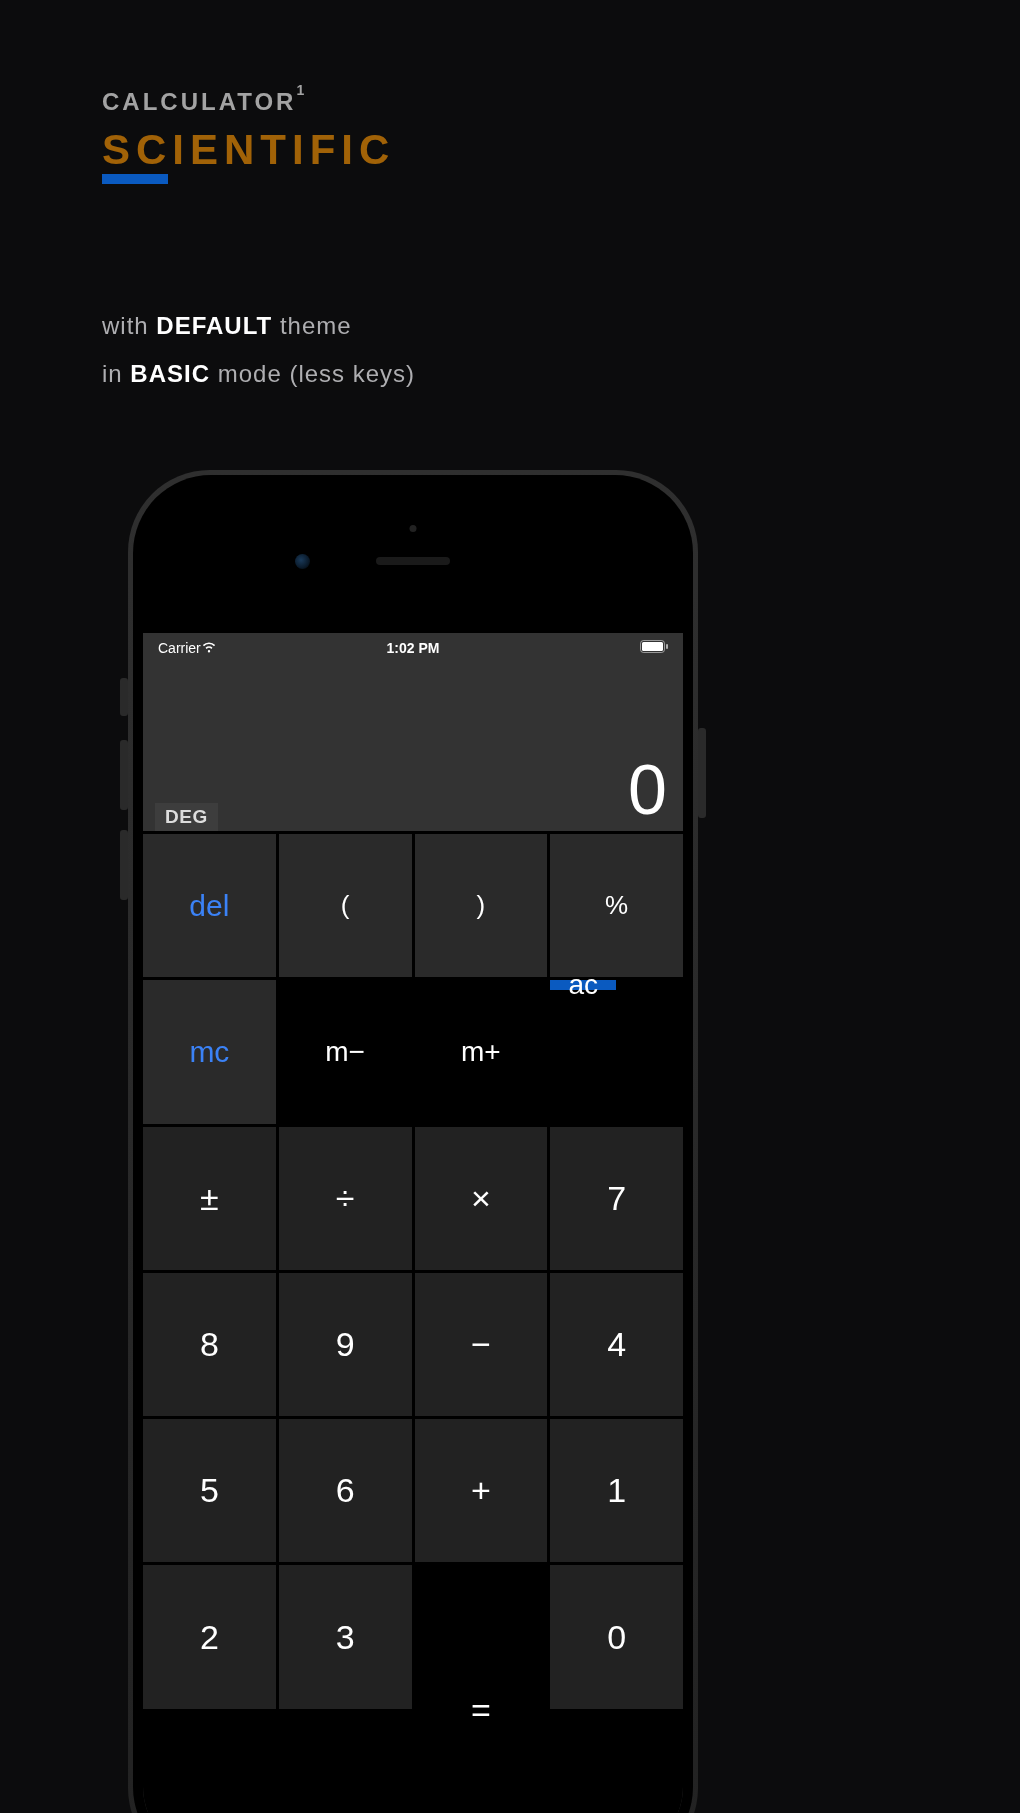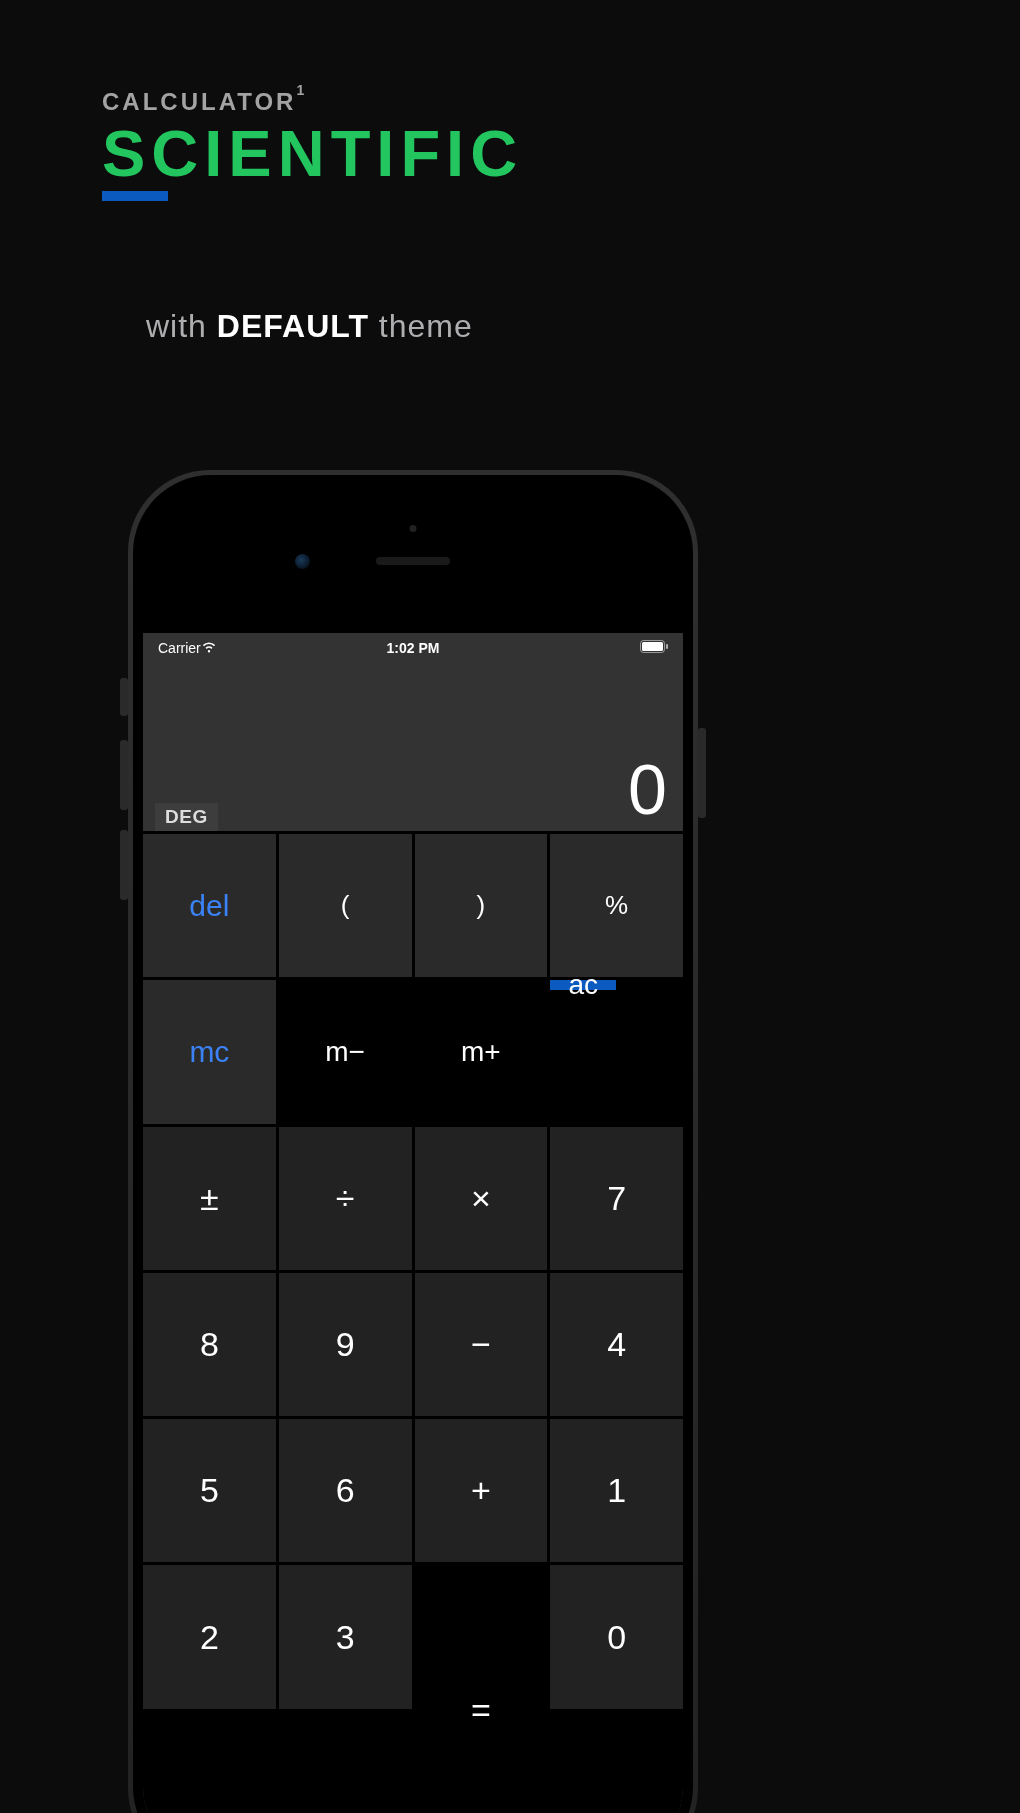--- a/index.html
+++ b/index.html
@@ -23,40 +23,40 @@
       font-weight: 600;
     }
     .header-sup {
       font-size: 14px;
       vertical-align: top;
       position: relative;
       top: -6px;
       letter-spacing: 0;
     }
     .header-title {
-      font-size: 65px;
+      font-size: 42px;
       font-weight: 700;
       letter-spacing: 6px;
-      color: #22c55e;
+      color: #a16207;
+      margin-top: 10px;
     }
     .accent {
       width: 66px;
       height: 10px;
       background: #0a5ac0;
     }
     .tagline {
       position: absolute;
       left: 102px;
       top: 302px;
-      font-size: 32px;
+      font-size: 24px;
       color: #aeaeb1;
       line-height: 48px;
       letter-spacing: 1px;
       font-weight: 400;
-      margin-left: 44px;
     }
     .tagline strong { color: #fff; font-weight: 700; }
 
     
     .phone-outer {
       position: absolute;
       left: 128px;
       top: 470px;
       width: 570px;
       height: 1400px;
@@ -203,20 +203,23 @@
   <div class="header-sub">
     <span>CALCULATOR</span><sup class="header-sup">1</sup>
   </div>
   <div class="header-title">SCIENTIFIC</div>
   <div class="accent"></div>
 </div>
 
 <div class="tagline">
   <div>
     <span>with </span><strong>DEFAULT</strong><span> theme</span>
+  </div>
+  <div>
+    <span>in </span><strong>BASIC</strong><span> mode (less keys)</span>
   </div>
 </div>
 
 <div class="phone-outer">
   <div class="side-btn left1"></div>
   <div class="side-btn left2"></div>
   <div class="side-btn left3"></div>
   <div class="side-btn right1"></div>
   <div class="phone-shell">
     <div class="phone-inner">

